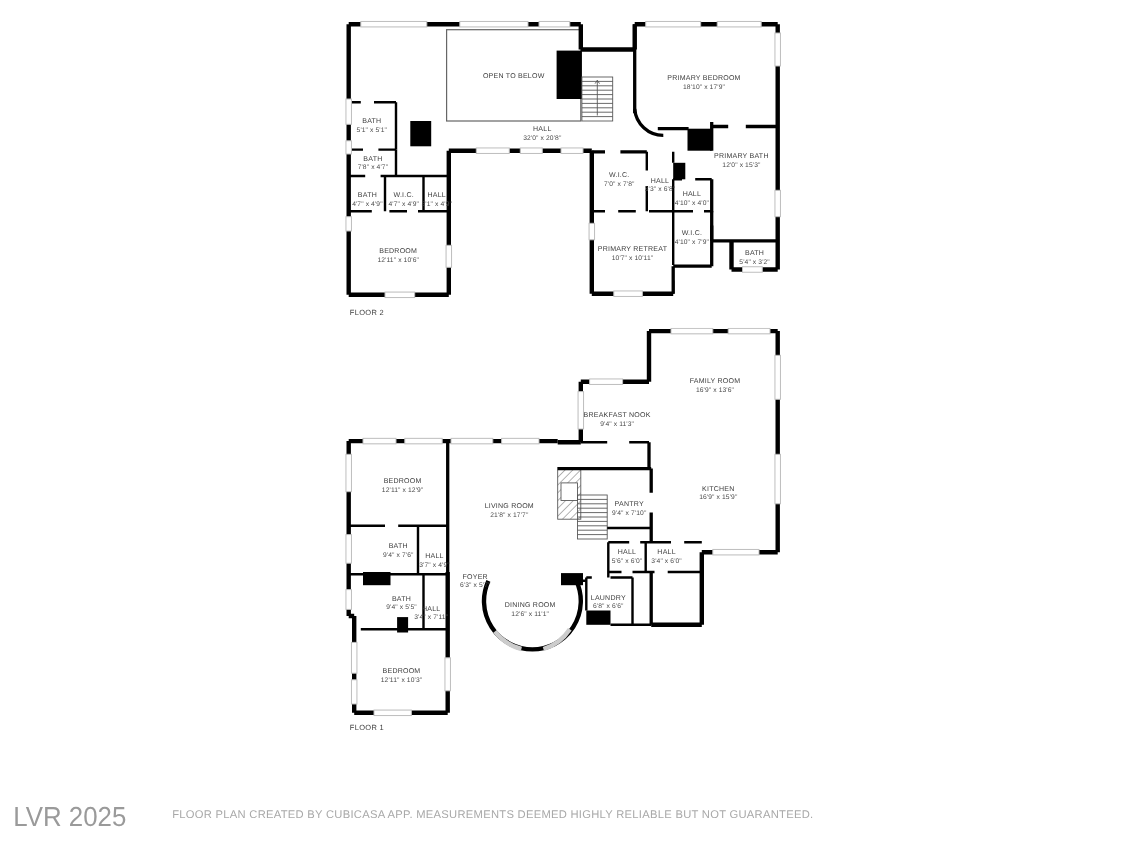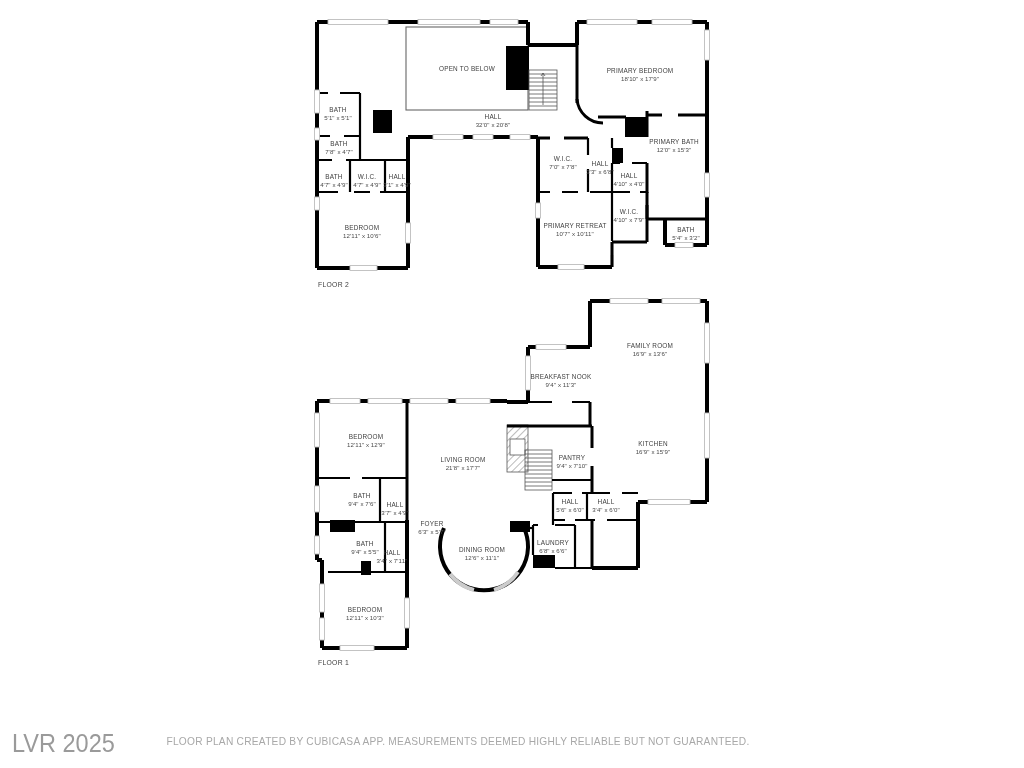--- a/index.html
+++ b/index.html
@@ -16,21 +16,21 @@
   .blk{fill:#000;stroke:none;}
   .win{fill:#ffffff;stroke:#bdbdbd;stroke-width:0.9;}
   .winarc{stroke:#cccccc;stroke-width:4;fill:none;}
   .openrect{fill:none;stroke:#666;stroke-width:1.1;}
   text{fill:#3d3d3d;}
   .rn{font-size:6.4px;text-anchor:middle;letter-spacing:0.2px;}
   .rd{font-size:6.1px;text-anchor:middle;fill:#4a4a4a;letter-spacing:0.1px;}
   .floor-tag{position:absolute;font-size:6.8px;color:#3d3d3d;letter-spacing:0.3px;}
   #floor2-tag{left:318px;top:281px;}
   #floor1-tag{left:318px;top:659px;}
-  .footer{position:absolute;left:18px;top:736px;width:880px;text-align:center;
+  .footer{position:absolute;left:8px;top:736px;width:880px;text-align:center;
           font-size:10.2px;color:#a8a8a8;letter-spacing:0.25px;}
   .watermark{position:absolute;left:12px;top:729px;font-size:25px;color:#9a9a9a;
              transform:scaleX(.94);transform-origin:left center;}
 </style>
 </head>
 <body>
 
 <svg id="floor2" class="plan" width="400" height="258" viewBox="0 0 400 258">
 
   <rect class="openrect" x="96" y="12" width="122" height="83"></rect>

